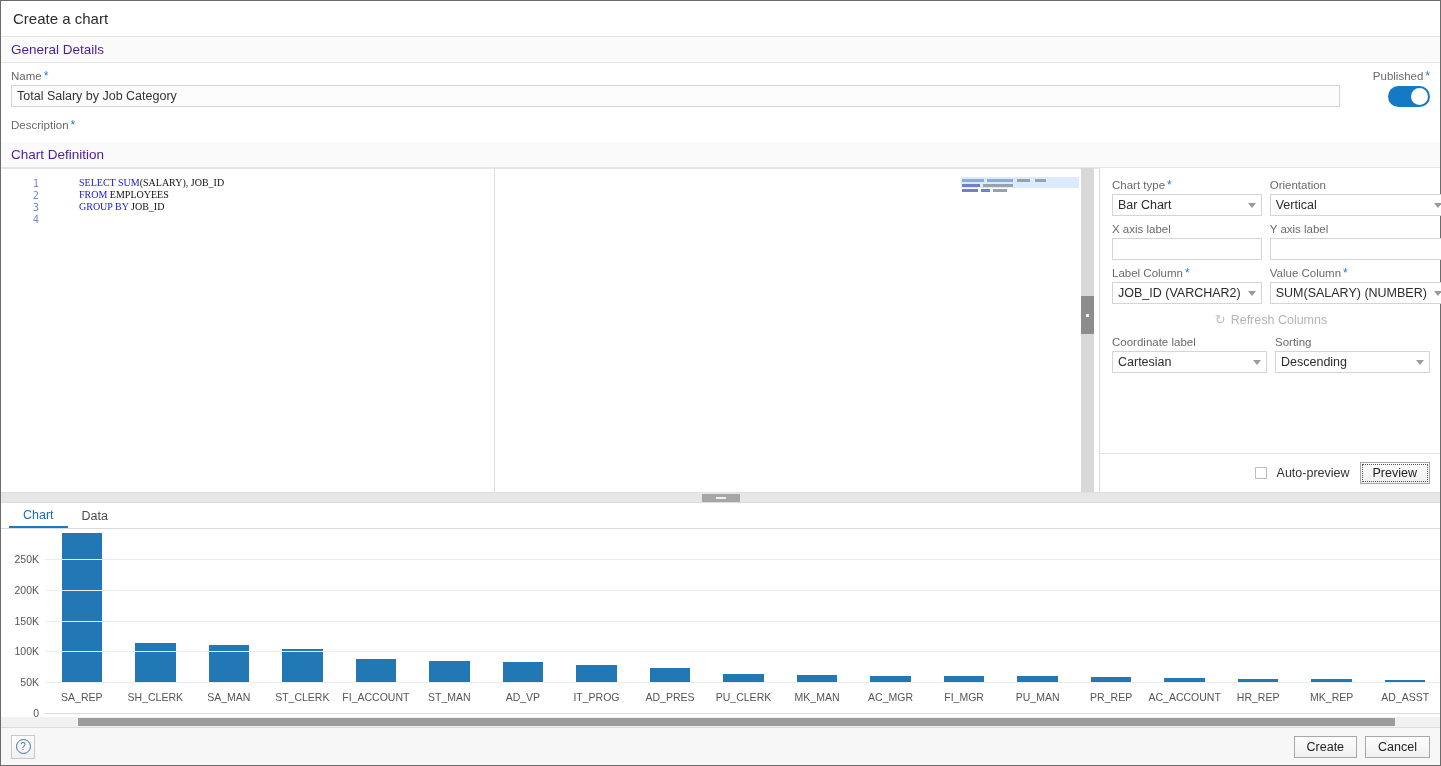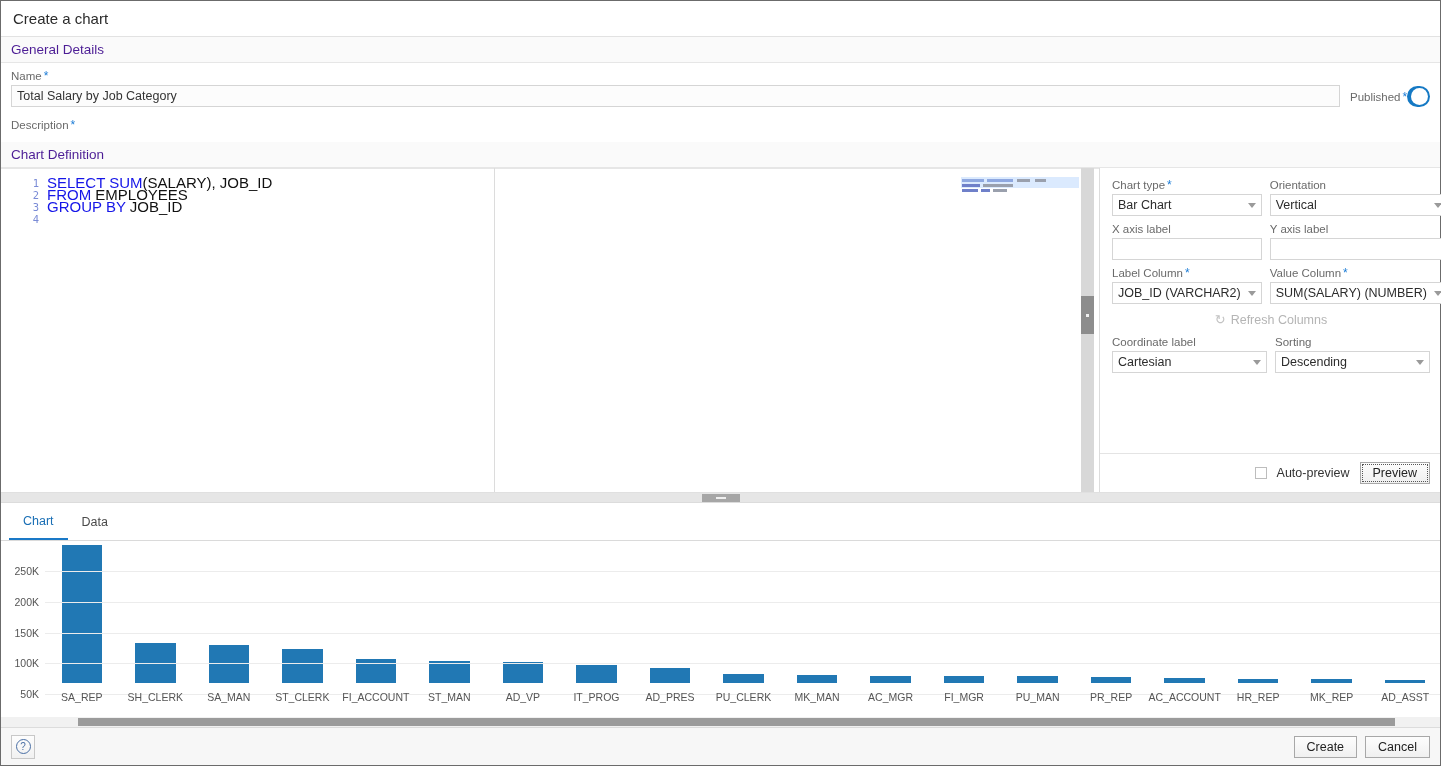--- a/index.html
+++ b/index.html
@@ -66,23 +66,22 @@
     border: 1px solid #d5d5d5;
     background: #fcfcfc;
     font-size: 12.5px; color: #333;
     padding: 3px 5px; resize: none;
     outline: none;
     font-family: "Liberation Sans", sans-serif;
   }
   .published-wrap {
     width: 80px; flex: 0 0 80px;
     margin-left: 10px;
-    display: flex; 
+    display: flex; flex-direction: column;
     align-items: flex-end;
-    margin-top: 17px;
   }
   .published-label {
     font-size: 11.5px; color: #6a6a6a;
     margin-bottom: 3px; white-space: nowrap;
   }
   .toggle {
     width: 42px; height: 21px; border-radius: 11px;
     background: #1579c4; position: relative;
     cursor: pointer;
   }
@@ -120,23 +119,23 @@
     width: 46px; flex: 0 0 46px;
     padding-top: 9px;
     text-align: right; padding-right: 8px;
     font-family: "DejaVu Sans Mono", monospace;
     font-size: 10.5px; color: #7a8bd6;
     line-height: 12px;
     user-select: none;
   }
   .code {
     flex: 1 1 auto; padding-top: 9px;
-    font-family: Liberation Sans, sans-serif;
-    font-size: 15px; line-height: 12px;
-    color: #111; white-space: pre;
+    font-family: Liberation Serif, serif;
+    font-size: 10px; line-height: 12px;
+    color: #111; white-space: pre; margin-left: 32px;
   }
   .kw { color: #1515e8; }
   .vsplit {
     position: absolute; left: 493px; top: 0; bottom: 0;
     width: 1px; background: #dcdcdc;
   }
   .minimap {
     position: absolute; right: 20px; top: 2px;
     width: 118px; height: 300px;
     background: #ffffff;
@@ -246,21 +245,21 @@
     content: ""; width: 10px; height: 2px; background: #efefef;
   }
 
   
   .preview-panel {
     height: 224px; min-height: 224px;
     display: flex; flex-direction: column;
     background: #ffffff;
   }
   .tabs {
-    height: 38px; min-height: 26px;
+    height: 26px; min-height: 26px;
     display: flex; align-items: stretch;
     border-bottom: 1px solid #dadada;
     padding-left: 8px;
   }
   .tab {
     padding: 0 14px;
     display: flex; align-items: center;
     font-size: 12.5px; color: #4a4a4a;
     cursor: pointer;
   }

